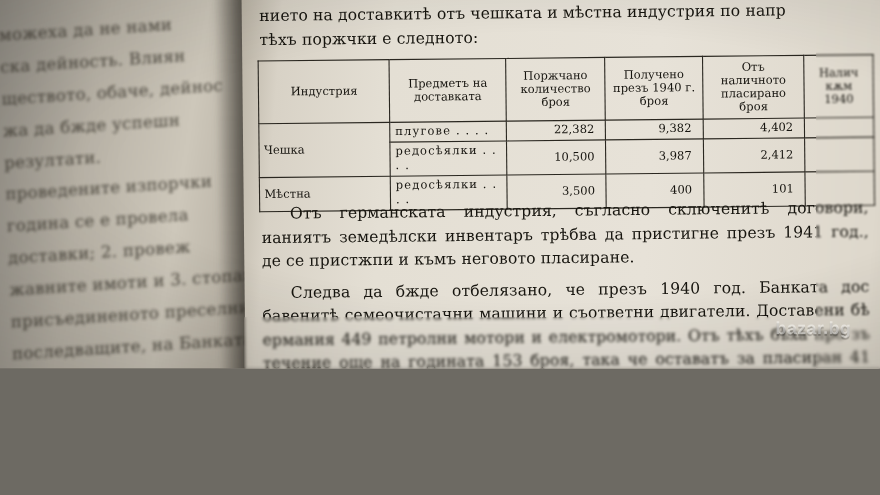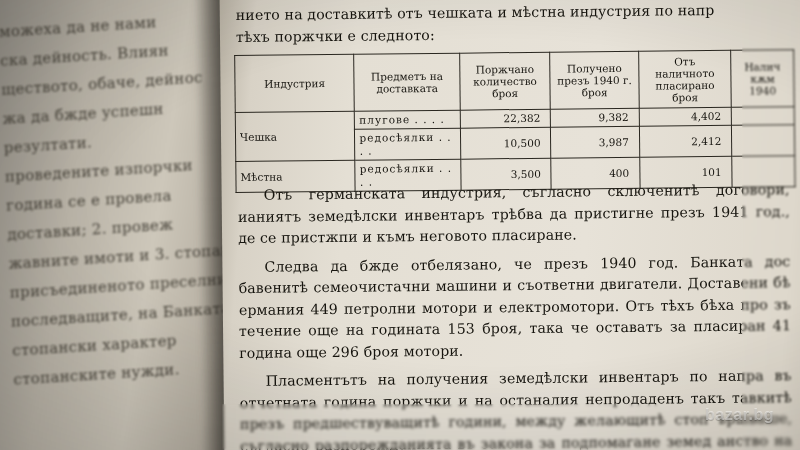--- a/index.html
+++ b/index.html
@@ -3,21 +3,21 @@
 <meta charset="utf-8">
 <style>
   html, body {
     margin: 0;
     padding: 0;
     background: #6d6a63;
   }
   #page {
     position: relative;
     width: 800px;
-    height: 450px;
+    height: 335px;
     overflow: hidden;
     background: #8a857c;
     font-family: "DejaVu Serif", serif;
   }
 
   
   .left-page {
     position: absolute;
     left: -40px;
     top: -14px;

